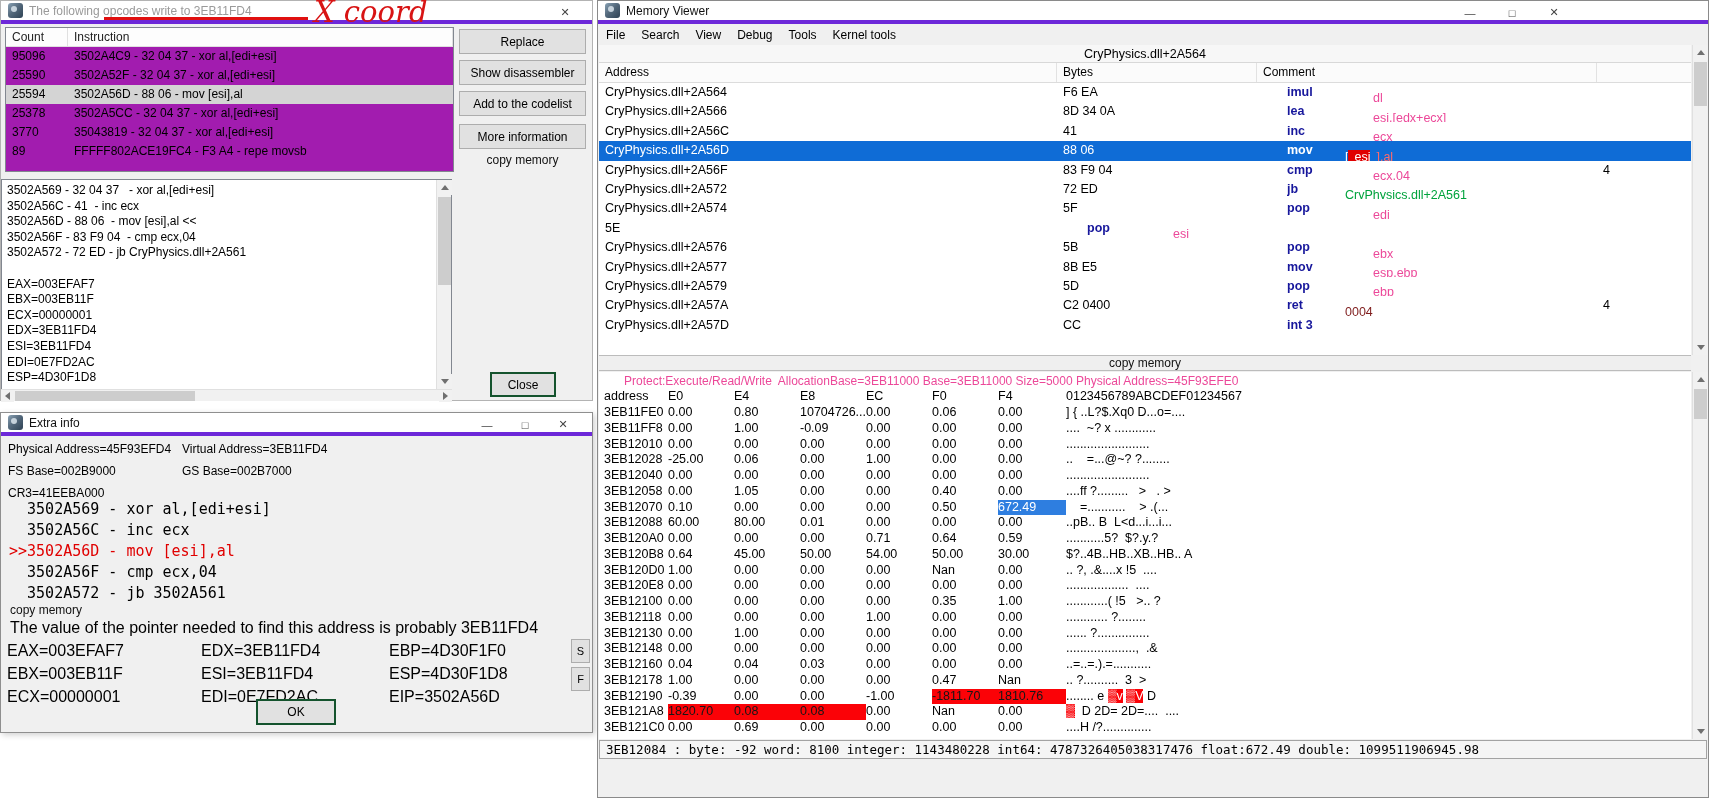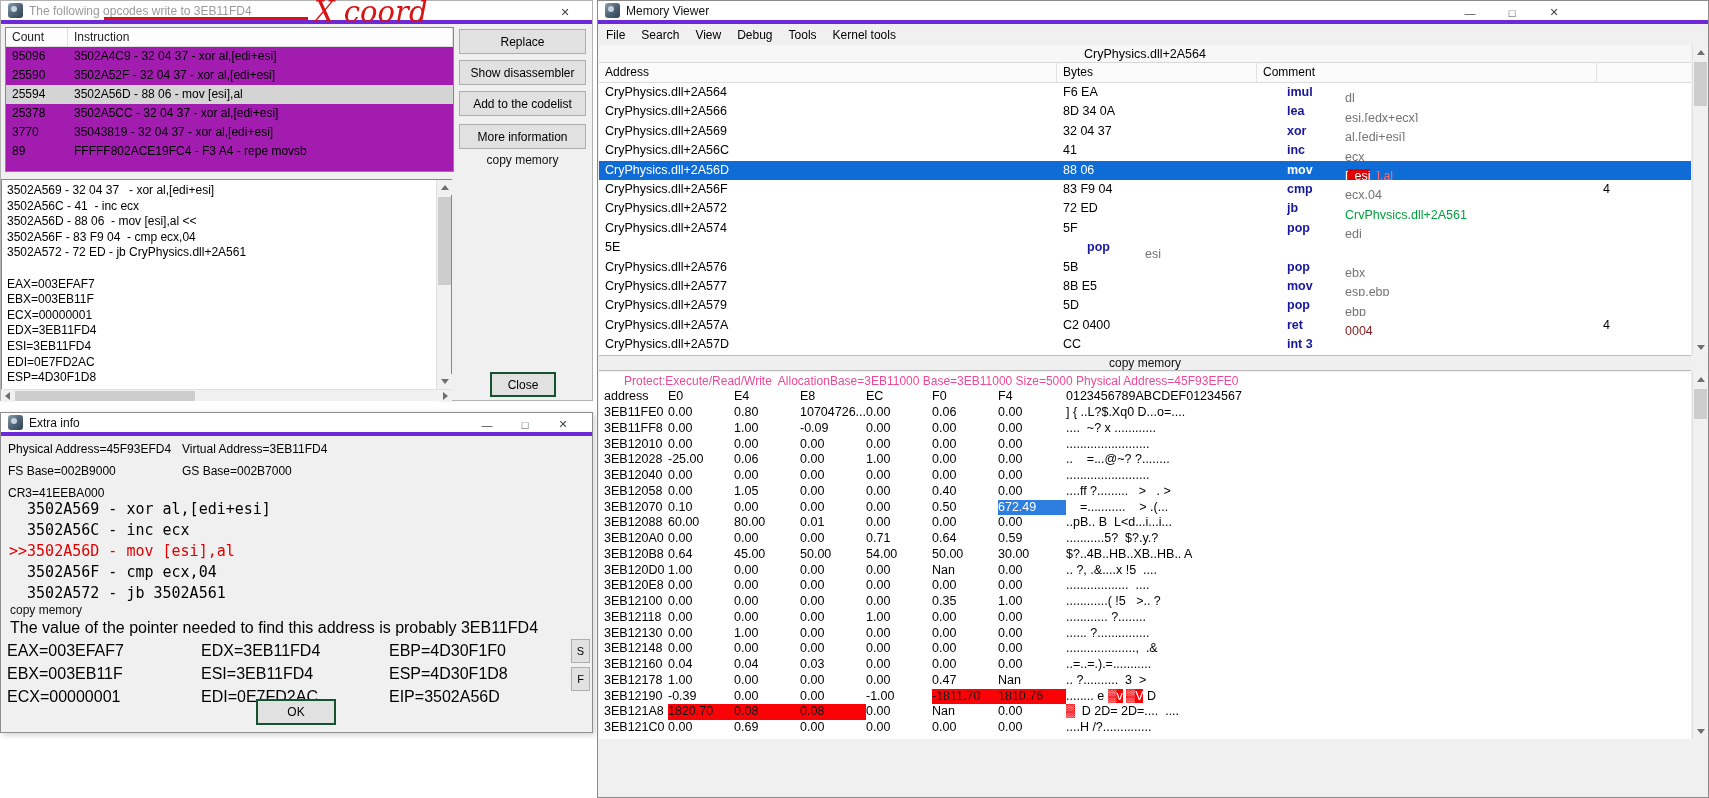--- a/index.html
+++ b/index.html
@@ -75,21 +75,21 @@
   .mv-caption { position:absolute; left:1px; top:44px; right:17px; height:18px; background:#f7f7f7; border-bottom:1px solid #d8d8d8;
                 text-align:center; font-size:12.5px; line-height:18px; color:#000; }
   .mv-colheader { position:absolute; left:1px; top:62px; right:17px; height:20px; background:#fbfbfb; border-bottom:1px solid #dcdcdc;
                   display:grid; grid-template-columns:458px 200px 340px 1fr; }
   .mv-hcell { font-size:12px; line-height:19px; padding-left:6px; color:#000; border-right:1px solid #e2e2e2; }
   #mv-rows { position:absolute; left:1px; top:82px; right:17px; height:272px; background:#fff; overflow:hidden; }
   .mv-row { display:grid; grid-template-columns:458px 200px 340px 1fr; height:19.4px; line-height:19.4px; font-size:12.5px; }
   .mv-row span { padding-left:6px; white-space:pre; overflow:hidden; }
   .mv-addr,.mv-bytes { color:#000; }
   .mv-mn { display:inline-block; min-width:52px; font-weight:bold; color:#17179c; padding-left:0 !important;margin-left:24px; }
-  .op-red { color:#737373; } .op-green { color:#00a33d; } .op-blue { color:#7f1d1d; }
+  .op-red { color:#ec4899;margin-left:28px; } .op-green { color:#00a33d; } .op-blue { color:#7f1d1d; }
   .mv-comment { color:#000; }
   .mv-row.selected { background:#0f6cd6; }
   .mv-row.selected .mv-addr, .mv-row.selected .mv-bytes, .mv-row.selected .mv-comment { color:#fff; }
   .mv-row.selected .mv-mn { color:#fff; }
   .seg-w { color:#ffffff; } .seg-rb { background:#e00000; color:#ffffff; } .seg-r { color:#ff6b6b; }
 
   .copy-divider { position:absolute; left:1px; top:354px; right:17px; height:16px; background:#efefef;
                   border-top:1px solid #bcbcbc; border-bottom:1px solid #bcbcbc;
                   text-align:center; font-size:12px; line-height:14px; color:#111; }
 
@@ -275,26 +275,20 @@
         <div class="mv-row">
           <span class="mv-addr">CryPhysics.dll+2A564</span>
           <span class="mv-bytes">F6 EA</span>
           <span class="mv-op"><span class="mv-mn">imul</span><span class="opnd op-red">dl</span></span>
           <span class="mv-comment"></span>
         </div>
         <div class="mv-row">
           <span class="mv-addr">CryPhysics.dll+2A566</span>
           <span class="mv-bytes">8D 34 0A</span>
           <span class="mv-op"><span class="mv-mn">lea</span><span class="opnd op-red">esi,[edx+ecx]</span></span>
-          <span class="mv-comment"></span>
-        </div>
-        <div class="mv-row">
-          <span class="mv-addr">CryPhysics.dll+2A569</span>
-          <span class="mv-bytes">32 04 37</span>
-          <span class="mv-op"><span class="mv-mn">xor</span><span class="opnd op-red">al,[edi+esi]</span></span>
           <span class="mv-comment"></span>
         </div>
         <div class="mv-row">
           <span class="mv-addr">CryPhysics.dll+2A56C</span>
           <span class="mv-bytes">41</span>
           <span class="mv-op"><span class="mv-mn">inc</span><span class="opnd op-red">ecx</span></span>
           <span class="mv-comment"></span>
         </div>
         <div class="mv-row selected">
           <span class="mv-addr">CryPhysics.dll+2A56D</span>
@@ -400,15 +394,16 @@
     <div class="sbv" style="right:1px;top:371px;height:367px;">
       <div class="sb-box" style="top:0;">
           <span class="tri-up"></span>
         </div>
       <div class="sb-thumb" style="left:1px;top:17px;width:13px;height:30px;"></div>
       <div class="sb-box" style="bottom:0;">
           <span class="tri-down"></span>
         </div>
     </div>
 
+    <div class="statusbar">3EB12084 : byte: -92 word: 8100 integer: 1143480228 int64: 4787326405038317476 float:672.49 double: 1099511906945.98</div>
   </div>
 
 </div>
 
 </body></html>

